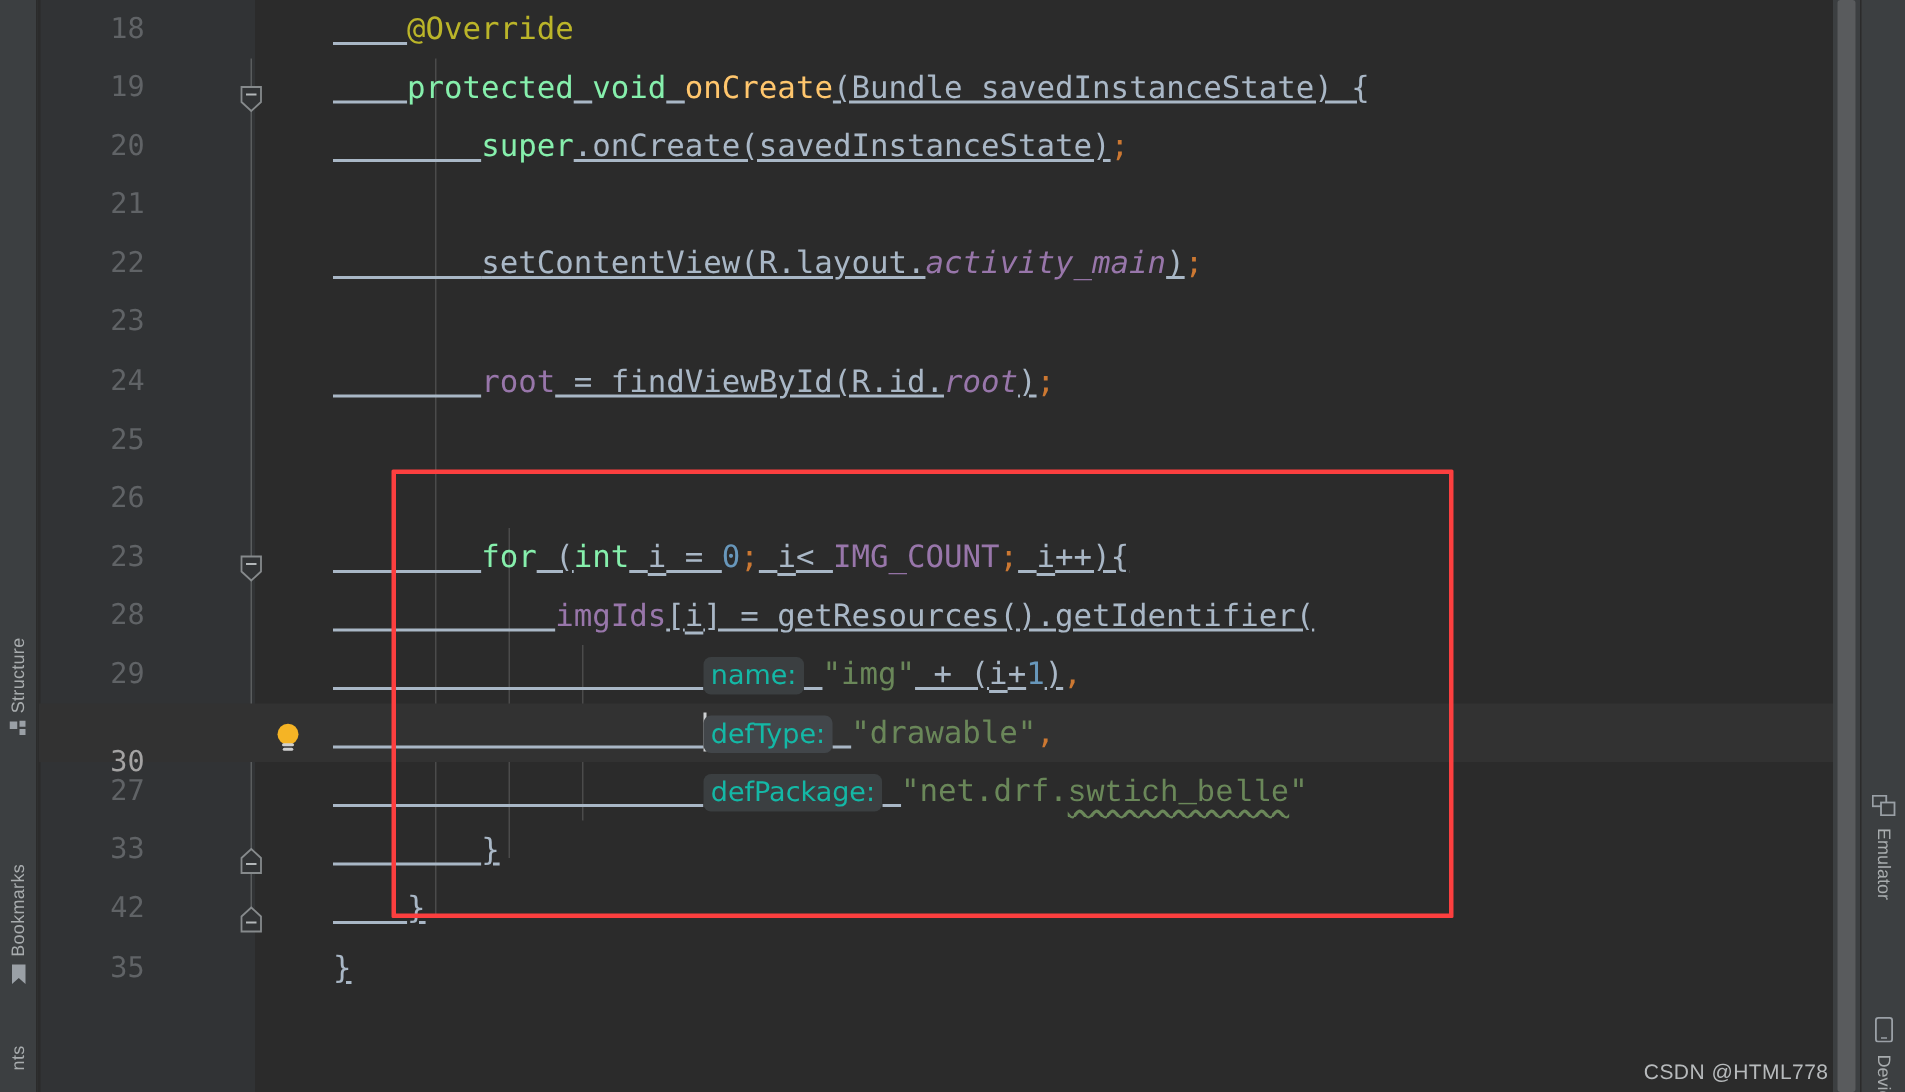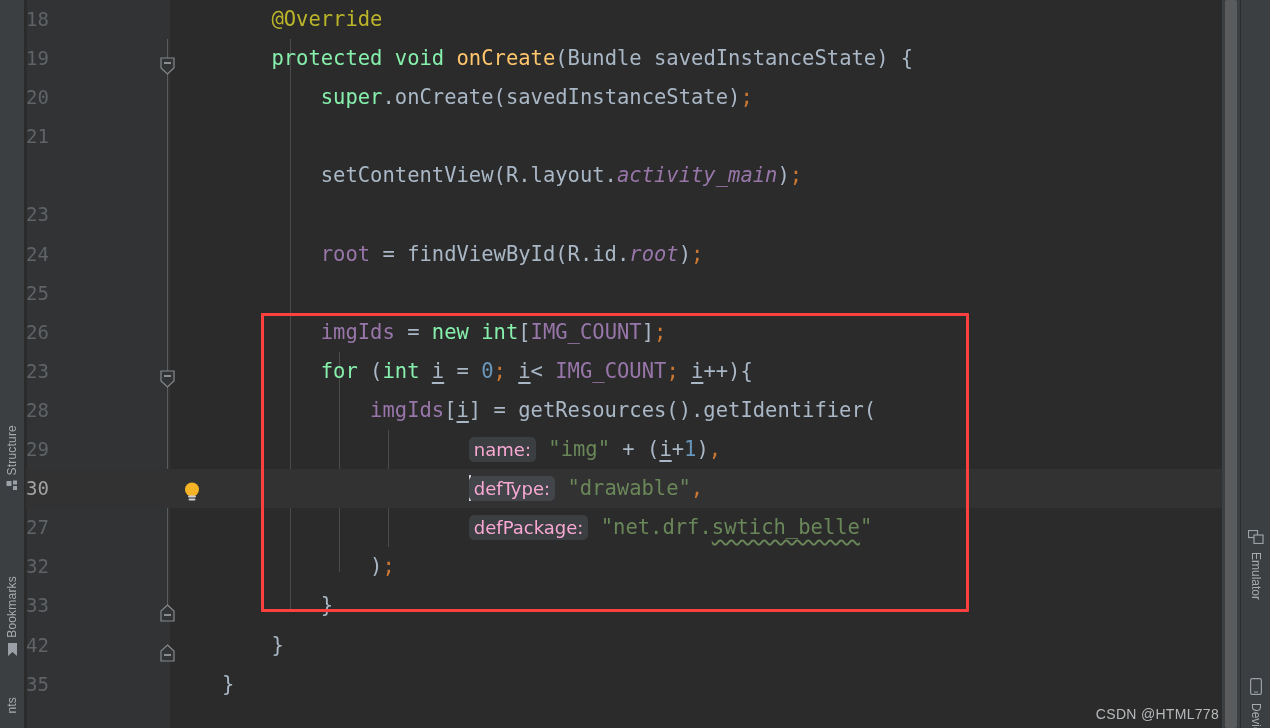--- a/index.html
+++ b/index.html
@@ -99,26 +99,26 @@
     white-space: pre;
   }
   .row.current .rowhl {
     position: absolute; left: 0; top: 0;
     width: 1214px; height: 39.1px;
     background: #323232;
   }
   .lineno {
     position: absolute;
     left: 0; width: 118px;
-    text-align: left;
+    text-align: center;
     color: #606366;
     font-family: "DejaVu Sans Mono", monospace;
     font-size: 19px;
   }
-  .row.current .lineno { color: #a4a3a3; }
+  .row.current .lineno { color: #a4a3a3; margin-top: 20px; }
   .fold-line {
     position: absolute; left: 141px;
     width: 1px;
     background: #5a5d5e;
   }
   .fold-marker {
     position: absolute;
     left: 134px;
     width: 15px; height: 15px;
   }
@@ -145,29 +145,29 @@
   }
 
   
   .k   { color: #86efac; }           
   .ann { color: #bbb529; }           
   .mth { color: #ffc66d; }           
   .fld { color: #9876aa; }           
   .fldi{ color: #9876aa; font-style: italic; margin-top: 19px; }
   .num { color: #6897bb; }           
   .str { color: #6a8759; }           
-  .pln { color: #a9b7c6; }           
+  .pln { color: #a9b7c6; text-decoration: underline; }           
   .lv  { color: #a9b7c6; text-decoration: underline; text-underline-offset: 4px; }
   .sem { color: #cc7832; }           
-  .typo{ text-decoration: underline wavy #6a8759; text-underline-offset: 5px; }
+  .typo{ text-decoration: underline wavy #6a8759; text-underline-offset: 5px; font-family: Liberation Mono, monospace; }
 
   
   .hint {
     background: #3b3f41;
-    color: #f9a8d4;
+    color: #14b8a6;
     border-radius: 5px;
     padding: 2px 5px;
     font-size: 18px;
     font-family: "DejaVu Sans", sans-serif;
   }
   .row.current .hint { background: #42464a; }
 
   
   .caret {
     display: inline-block;
@@ -252,38 +252,37 @@
     <div class="indent-guide" style="left:362px;top:430px;height:117px"></div>
 
     <div class="rows" id="rows" style="top: 0px;">
         <div class="row"><span class="lineno">18</span><span class="code"><span class="pln">    </span><span class="ann">@Override</span></span></div>
         <div class="row"><span class="lineno">19</span><span class="fold-marker" style="top: 11px;"><svg width="15" height="18" viewBox="0 0 15 18">
               <path d="M1 1 h13 v10 l-6.5 6 l-6.5 -6 z" fill="#313335" stroke="#868a8c" stroke-width="1.2"></path>
               <line x1="4" y1="6" x2="11" y2="6" stroke="#b3b7b9" stroke-width="1.4"></line>
             </svg></span><span class="code"><span class="pln">    </span><span class="k">protected</span><span class="pln"> </span><span class="k">void</span><span class="pln"> </span><span class="mth">onCreate</span><span class="pln">(Bundle savedInstanceState) {</span></span></div>
         <div class="row"><span class="lineno">20</span><span class="code"><span class="pln">        </span><span class="k">super</span><span class="pln">.onCreate(savedInstanceState)</span><span class="sem">;</span></span></div>
         <div class="row"><span class="lineno">21</span><span class="code"></span></div>
-        <div class="row"><span class="code"><span class="pln">        </span><span class="pln">setContentView(R.layout.</span><span class="fldi">activity_main</span><span class="pln">)</span><span class="sem">;</span></span></div>
+        <div class="row"><span class="lineno">22</span><span class="code"><span class="pln">        </span><span class="pln">setContentView(R.layout.</span><span class="fldi">activity_main</span><span class="pln">)</span><span class="sem">;</span></span></div>
         <div class="row"><span class="lineno">23</span><span class="code"></span></div>
         <div class="row"><span class="lineno">24</span><span class="code"><span class="pln">        </span><span class="fld">root</span><span class="pln"> = findViewById(R.id.</span><span class="fldi">root</span><span class="pln">)</span><span class="sem">;</span></span></div>
         <div class="row"><span class="lineno">25</span><span class="code"></span></div>
-        <div class="row"><span class="lineno">26</span><span class="code"><span class="pln">        </span><span class="fld">imgIds</span><span class="pln"> = </span><span class="k">new</span><span class="pln"> </span><span class="k">int</span><span class="pln">[</span><span class="fld">IMG_COUNT</span><span class="pln">]</span><span class="sem">;</span></span></div>
+        <div class="row"><span class="lineno">26</span></div>
         <div class="row"><span class="lineno">23</span><span class="fold-marker" style="top: 11px;"><svg width="15" height="18" viewBox="0 0 15 18">
               <path d="M1 1 h13 v10 l-6.5 6 l-6.5 -6 z" fill="#313335" stroke="#868a8c" stroke-width="1.2"></path>
               <line x1="4" y1="6" x2="11" y2="6" stroke="#b3b7b9" stroke-width="1.4"></line>
             </svg></span><span class="code"><span class="pln">        </span><span class="k">for</span><span class="pln"> (</span><span class="k">int</span><span class="pln"> </span><span class="lv">i</span><span class="pln"> = </span><span class="num">0</span><span class="sem">;</span><span class="pln"> </span><span class="lv">i</span><span class="pln">&lt; </span><span class="fld">IMG_COUNT</span><span class="sem">;</span><span class="pln"> </span><span class="lv">i</span><span class="pln">++){</span></span></div>
         <div class="row"><span class="lineno">28</span><span class="code"><span class="pln">            </span><span class="fld">imgIds</span><span class="pln">[</span><span class="lv">i</span><span class="pln">] = getResources().getIdentifier(</span></span></div>
         <div class="row"><span class="lineno">29</span><span class="code"><span class="pln">                    </span><span class="hint">name:</span><span class="pln"> </span><span class="str">"img"</span><span class="pln"> + (</span><span class="lv">i</span><span class="pln">+</span><span class="num">1</span><span class="pln">)</span><span class="sem">,</span></span></div>
         <div class="row current"><div class="rowhl"></div><span class="lineno">30</span><span class="gutter-icon" style="top: 9px;"><svg width="20" height="22" viewBox="0 0 20 22">
               <circle cx="10" cy="8.5" r="7" fill="#f5b425"></circle>
               <rect x="6" y="14.5" width="8" height="2" rx="1" fill="#cfcfcf"></rect>
               <rect x="6.5" y="17.5" width="7" height="2" rx="1" fill="#cfcfcf"></rect>
             </svg></span><span class="code"><span class="pln">                    </span><span class="caret"></span><span class="hint">defType:</span><span class="pln"> </span><span class="str">"drawable"</span><span class="sem">,</span></span></div>
         <div class="row"><span class="lineno">27</span><span class="code"><span class="pln">                    </span><span class="hint">defPackage:</span><span class="pln"> </span><span class="str">"net.drf.</span><span class="str typo">swtich_belle</span><span class="str">"</span></span></div>
-        <div class="row"><span class="lineno">32</span><span class="code"><span class="pln">            </span><span class="pln">)</span><span class="sem">;</span></span></div>
         <div class="row"><span class="lineno">33</span><span class="fold-marker" style="top: 11px;"><svg width="15" height="18" viewBox="0 0 15 18">
               <path d="M7.5 1 l6.5 6 v10 h-13 v-10 z" fill="#313335" stroke="#868a8c" stroke-width="1.2"></path>
               <line x1="4" y1="11" x2="11" y2="11" stroke="#b3b7b9" stroke-width="1.4"></line>
             </svg></span><span class="code"><span class="pln">        </span><span class="pln">}</span></span></div>
         <div class="row"><span class="lineno">42</span><span class="fold-marker" style="top: 11px;"><svg width="15" height="18" viewBox="0 0 15 18">
               <path d="M7.5 1 l6.5 6 v10 h-13 v-10 z" fill="#313335" stroke="#868a8c" stroke-width="1.2"></path>
               <line x1="4" y1="11" x2="11" y2="11" stroke="#b3b7b9" stroke-width="1.4"></line>
             </svg></span><span class="code"><span class="pln">    </span><span class="pln">}</span></span></div>
         <div class="row"><span class="lineno">35</span><span class="code"><span class="pln">}</span></span></div>
       </div>

